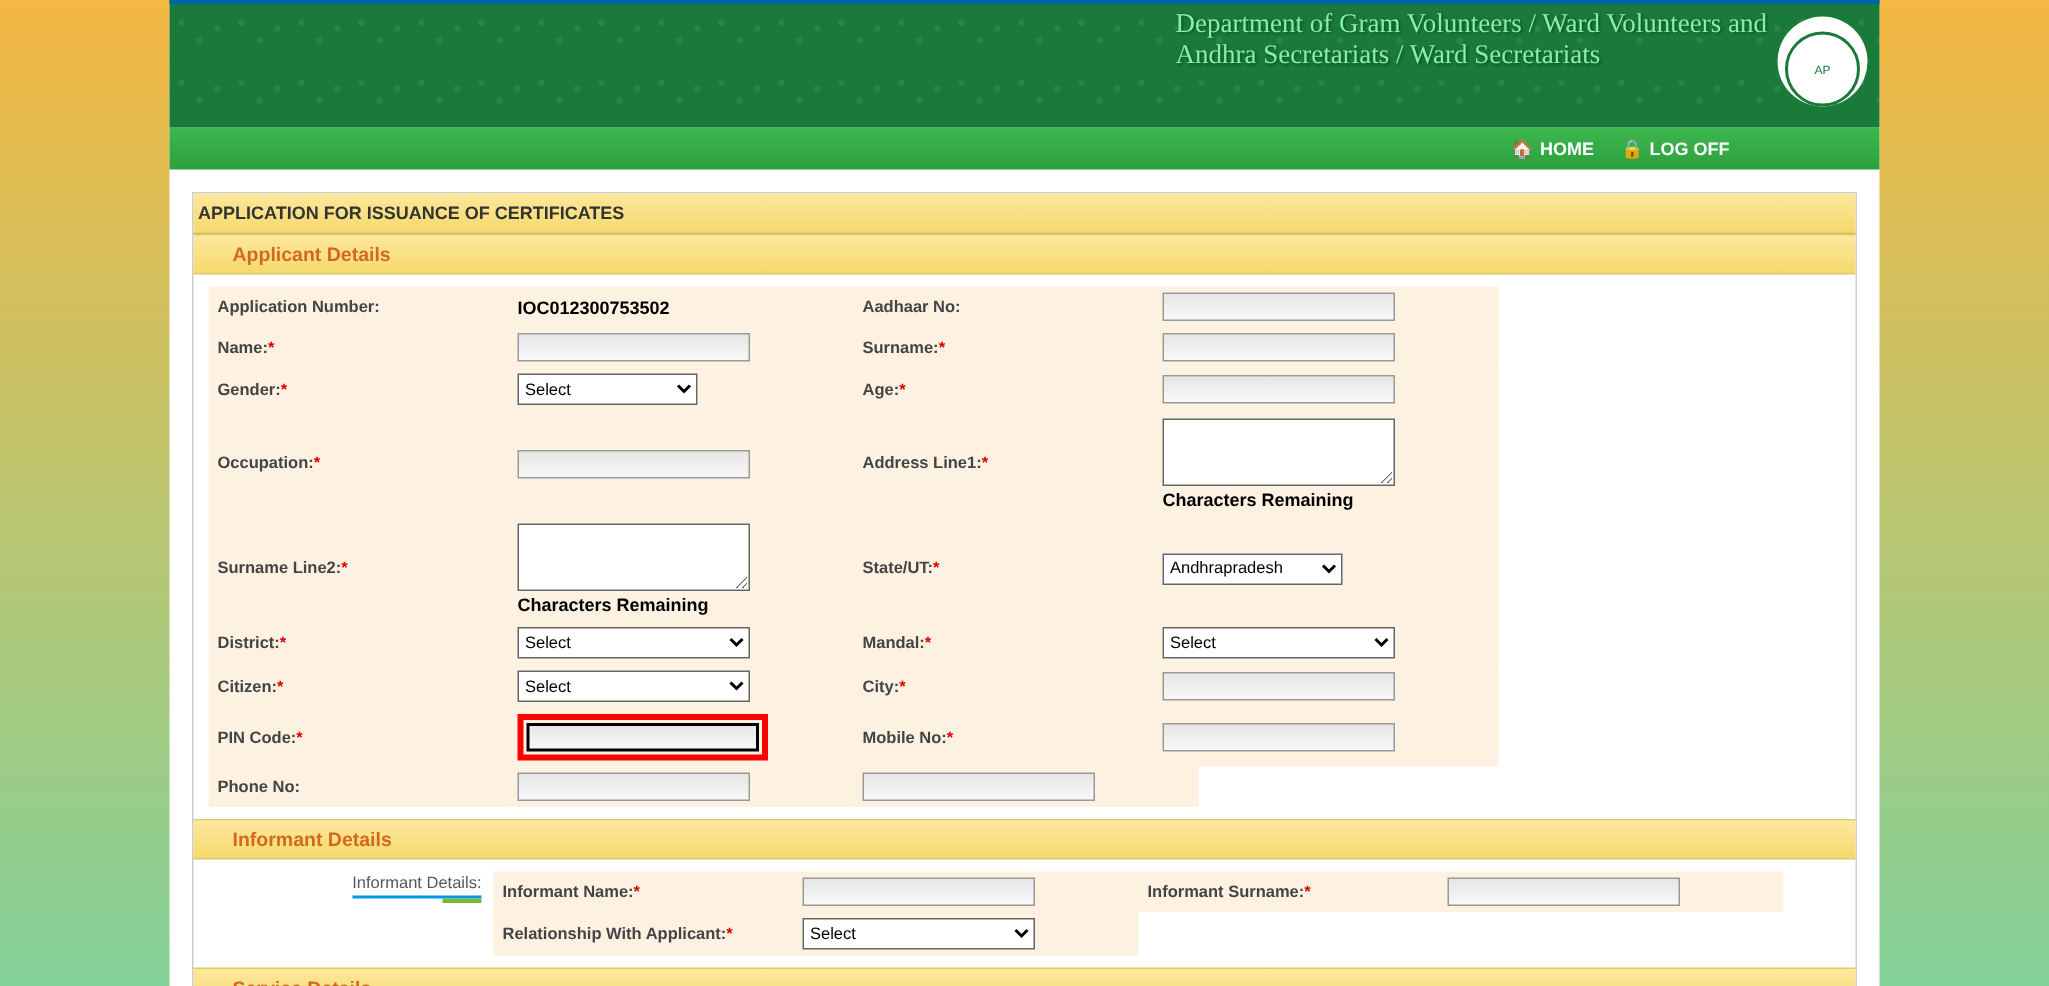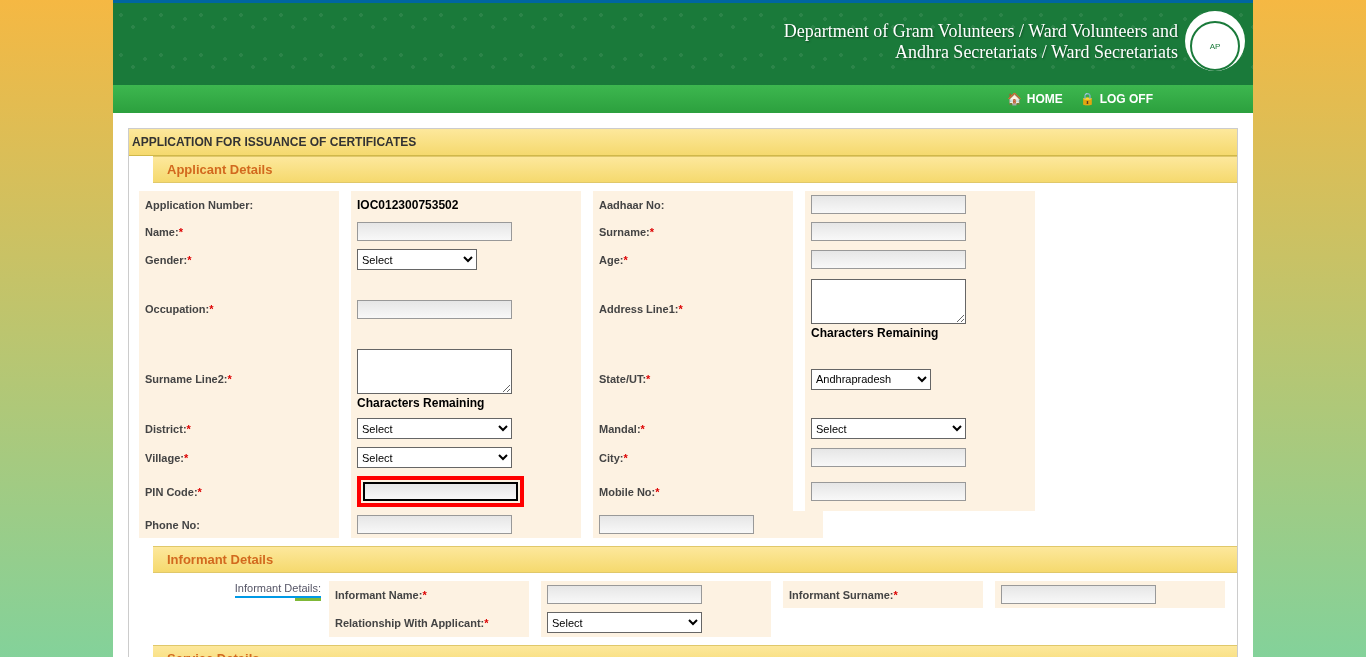--- a/index.html
+++ b/index.html
@@ -3,37 +3,37 @@
 <meta charset="utf-8">
 <style>
 * { box-sizing: border-box; margin: 0; padding: 0; }
 body { font-family: Verdana, Arial, sans-serif; font-size: 12px; background: linear-gradient(to bottom, #f5b843 0%, #7ed39e 100%); min-height: 657px; }
 .page-wrapper { width: 1140px; margin: 0 auto; background: #fff; }
 .header-banner { background: #1a7a3a; position: relative; height: 85px; border-top: 3px solid #0066a0; overflow: hidden; }
 .header-pattern { position: absolute; inset: 0; background: radial-gradient(circle at 20% 30%, rgba(255,255,255,0.08) 2px, transparent 2px), radial-gradient(circle at 50% 60%, rgba(255,255,255,0.08) 2px, transparent 2px), radial-gradient(circle at 80% 40%, rgba(255,255,255,0.08) 2px, transparent 2px); background-size: 40px 40px; }
 .header-left { position: absolute; left: 15px; top: 10px; color: #fff; }
 .portal-title { font-size: 27px; font-weight: bold; font-family: Georgia, serif; text-shadow: 1px 1px 2px rgba(0,0,0,0.4); }
 .portal-subtitle { font-size: 16px; font-family: Georgia, serif; margin-top: 2px; }
-.header-right { position: absolute; right: 75px; top: 18px; color: #ffffff; text-align: right; }
+.header-right { position: absolute; right: 75px; top: 2px; color: #86efac; }
 .dept-line { font-size: 18px; font-family: Georgia, serif; text-shadow: 1px 1px 2px rgba(0,0,0,0.4); }
 .logo { position: absolute; right: 8px; top: 8px; width: 60px; height: 60px; background: #fff; border-radius: 50%; display: flex; align-items: flex-end; justify-content: center; }
 .logo-inner { width: 50px; height: 50px; border: 2px solid #1a7a3a; border-radius: 50%; display: flex; align-items: center; justify-content: center; font-size: 8px; color: #1a7a3a; }
 .nav-bar { background: linear-gradient(to bottom, #3db74f, #2ca03e); height: 28px; display: flex; justify-content: flex-end; align-items: center; padding-right: 100px; gap: 18px; }
 .nav-item { color: #fff; font-weight: bold; font-size: 12px; text-decoration: none; display: flex; align-items: center; gap: 4px; }
 .content-area { padding: 15px; }
 .form-panel { border: 1px solid #ccc; }
 .panel-header { background: linear-gradient(to bottom, #fde89c, #f5d96e); padding: 6px 3px; font-weight: bold; color: #333; font-size: 12px; border-bottom: 1px solid #d0b84a; }
-.section-header { background: linear-gradient(to bottom, #fde89c, #f5d96e); padding: 5px 14px; font-weight: bold; color: #d2691e; font-size: 13px; border-top: 1px solid #e0c86a; border-bottom: 1px solid #e0c86a; margin-left: 24px; }
+.section-header { background: linear-gradient(to bottom, #fde89c, #f5d96e); padding: 5px 26px; font-weight: bold; color: #d2691e; font-size: 13px; border-top: 1px solid #e0c86a; border-bottom: 1px solid #e0c86a; }
 .form-body { padding: 8px 10px; }
 .tab-label-wrapper { width: 190px; text-align: right; padding-right: 8px; vertical-align: top; }
 .tab-label { display: inline-block; color: #556; font-size: 11px; padding-bottom: 2px; border-bottom: 2px solid #0099e6; position: relative; }
 .tab-label::after { content: ''; position: absolute; right: 0; bottom: -5px; width: 26px; height: 3px; background: #7fb838; }
 .form-row { display: flex; }
 .form-grid { flex: 1; }
-.grid-row { display: flex; gap: 12px; }
+.grid-row { display: flex; }
 .cell { padding: 4px 6px; display: flex; align-items: center; }
 .cell.label { width: 200px; background: #fdf2e2; font-weight: bold; font-size: 11px; color: #444; }
 .cell.field { width: 230px; background: #fdf2e2; }
 .req { color: #d00; }
 input[type=text] { width: 155px; height: 19px; border: 1px solid #999; background: linear-gradient(to bottom, #e6e6e6, #f8f8f8); padding: 0 4px; font-size: 11px; }
 select { width: 120px; height: 21px; border: 1px solid #666; background: #fff; font-size: 11px; }
 select.wide { width: 155px; }
 textarea { width: 155px; height: 45px; border: 1px solid #666; resize: both; font-size: 11px; }
 .chars-remaining { font-weight: bold; font-size: 12px; margin-top: 2px; }
 .app-number-value { font-weight: bold; font-size: 12px; }
@@ -169,21 +169,21 @@
                   <span>Mandal:</span>
                   <span class="req">*</span>
                 </div>
               <div class="cell field">
                   <select class="wide"><option>Select</option></select>
                 </div>
             </div>
 
             <div class="grid-row">
               <div class="cell label">
-                  <span>Village:</span>
+                  <span>Citizen:</span>
                   <span class="req">*</span>
                 </div>
               <div class="cell field">
                   <select class="wide"><option>Select</option></select>
                 </div>
               <div class="cell label">
                   <span>City:</span>
                   <span class="req">*</span>
                 </div>
               <div class="cell field">

